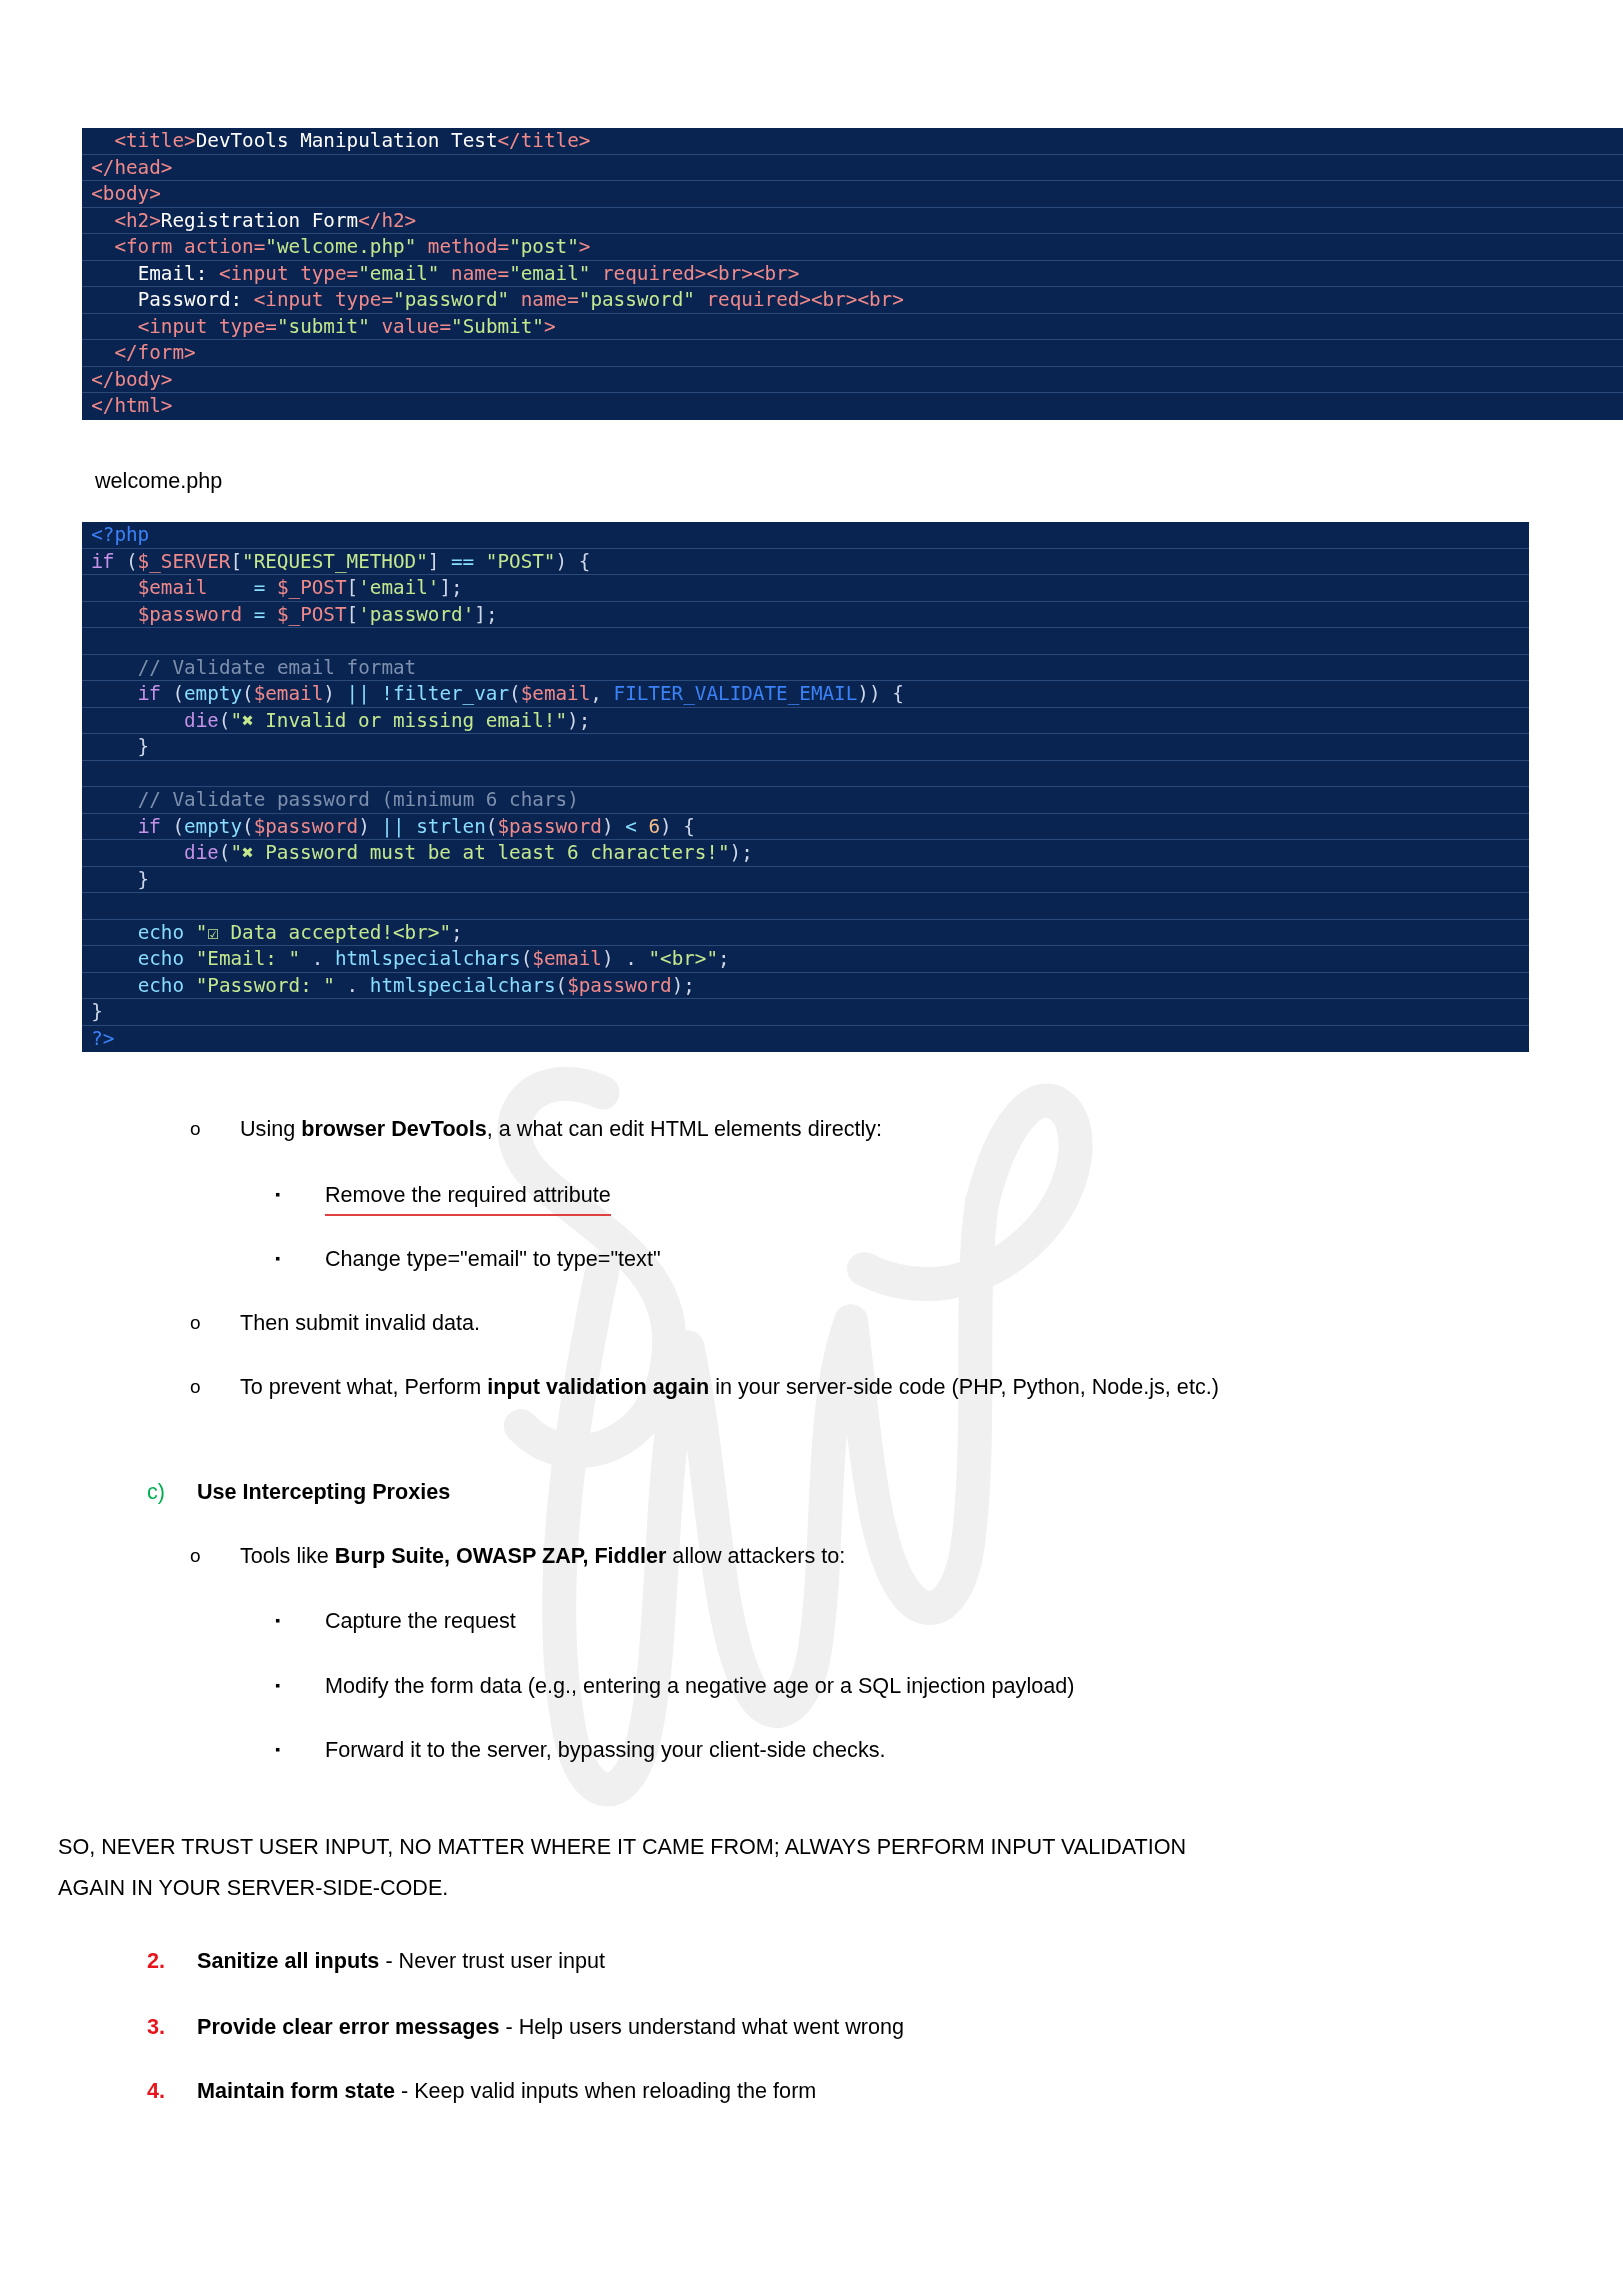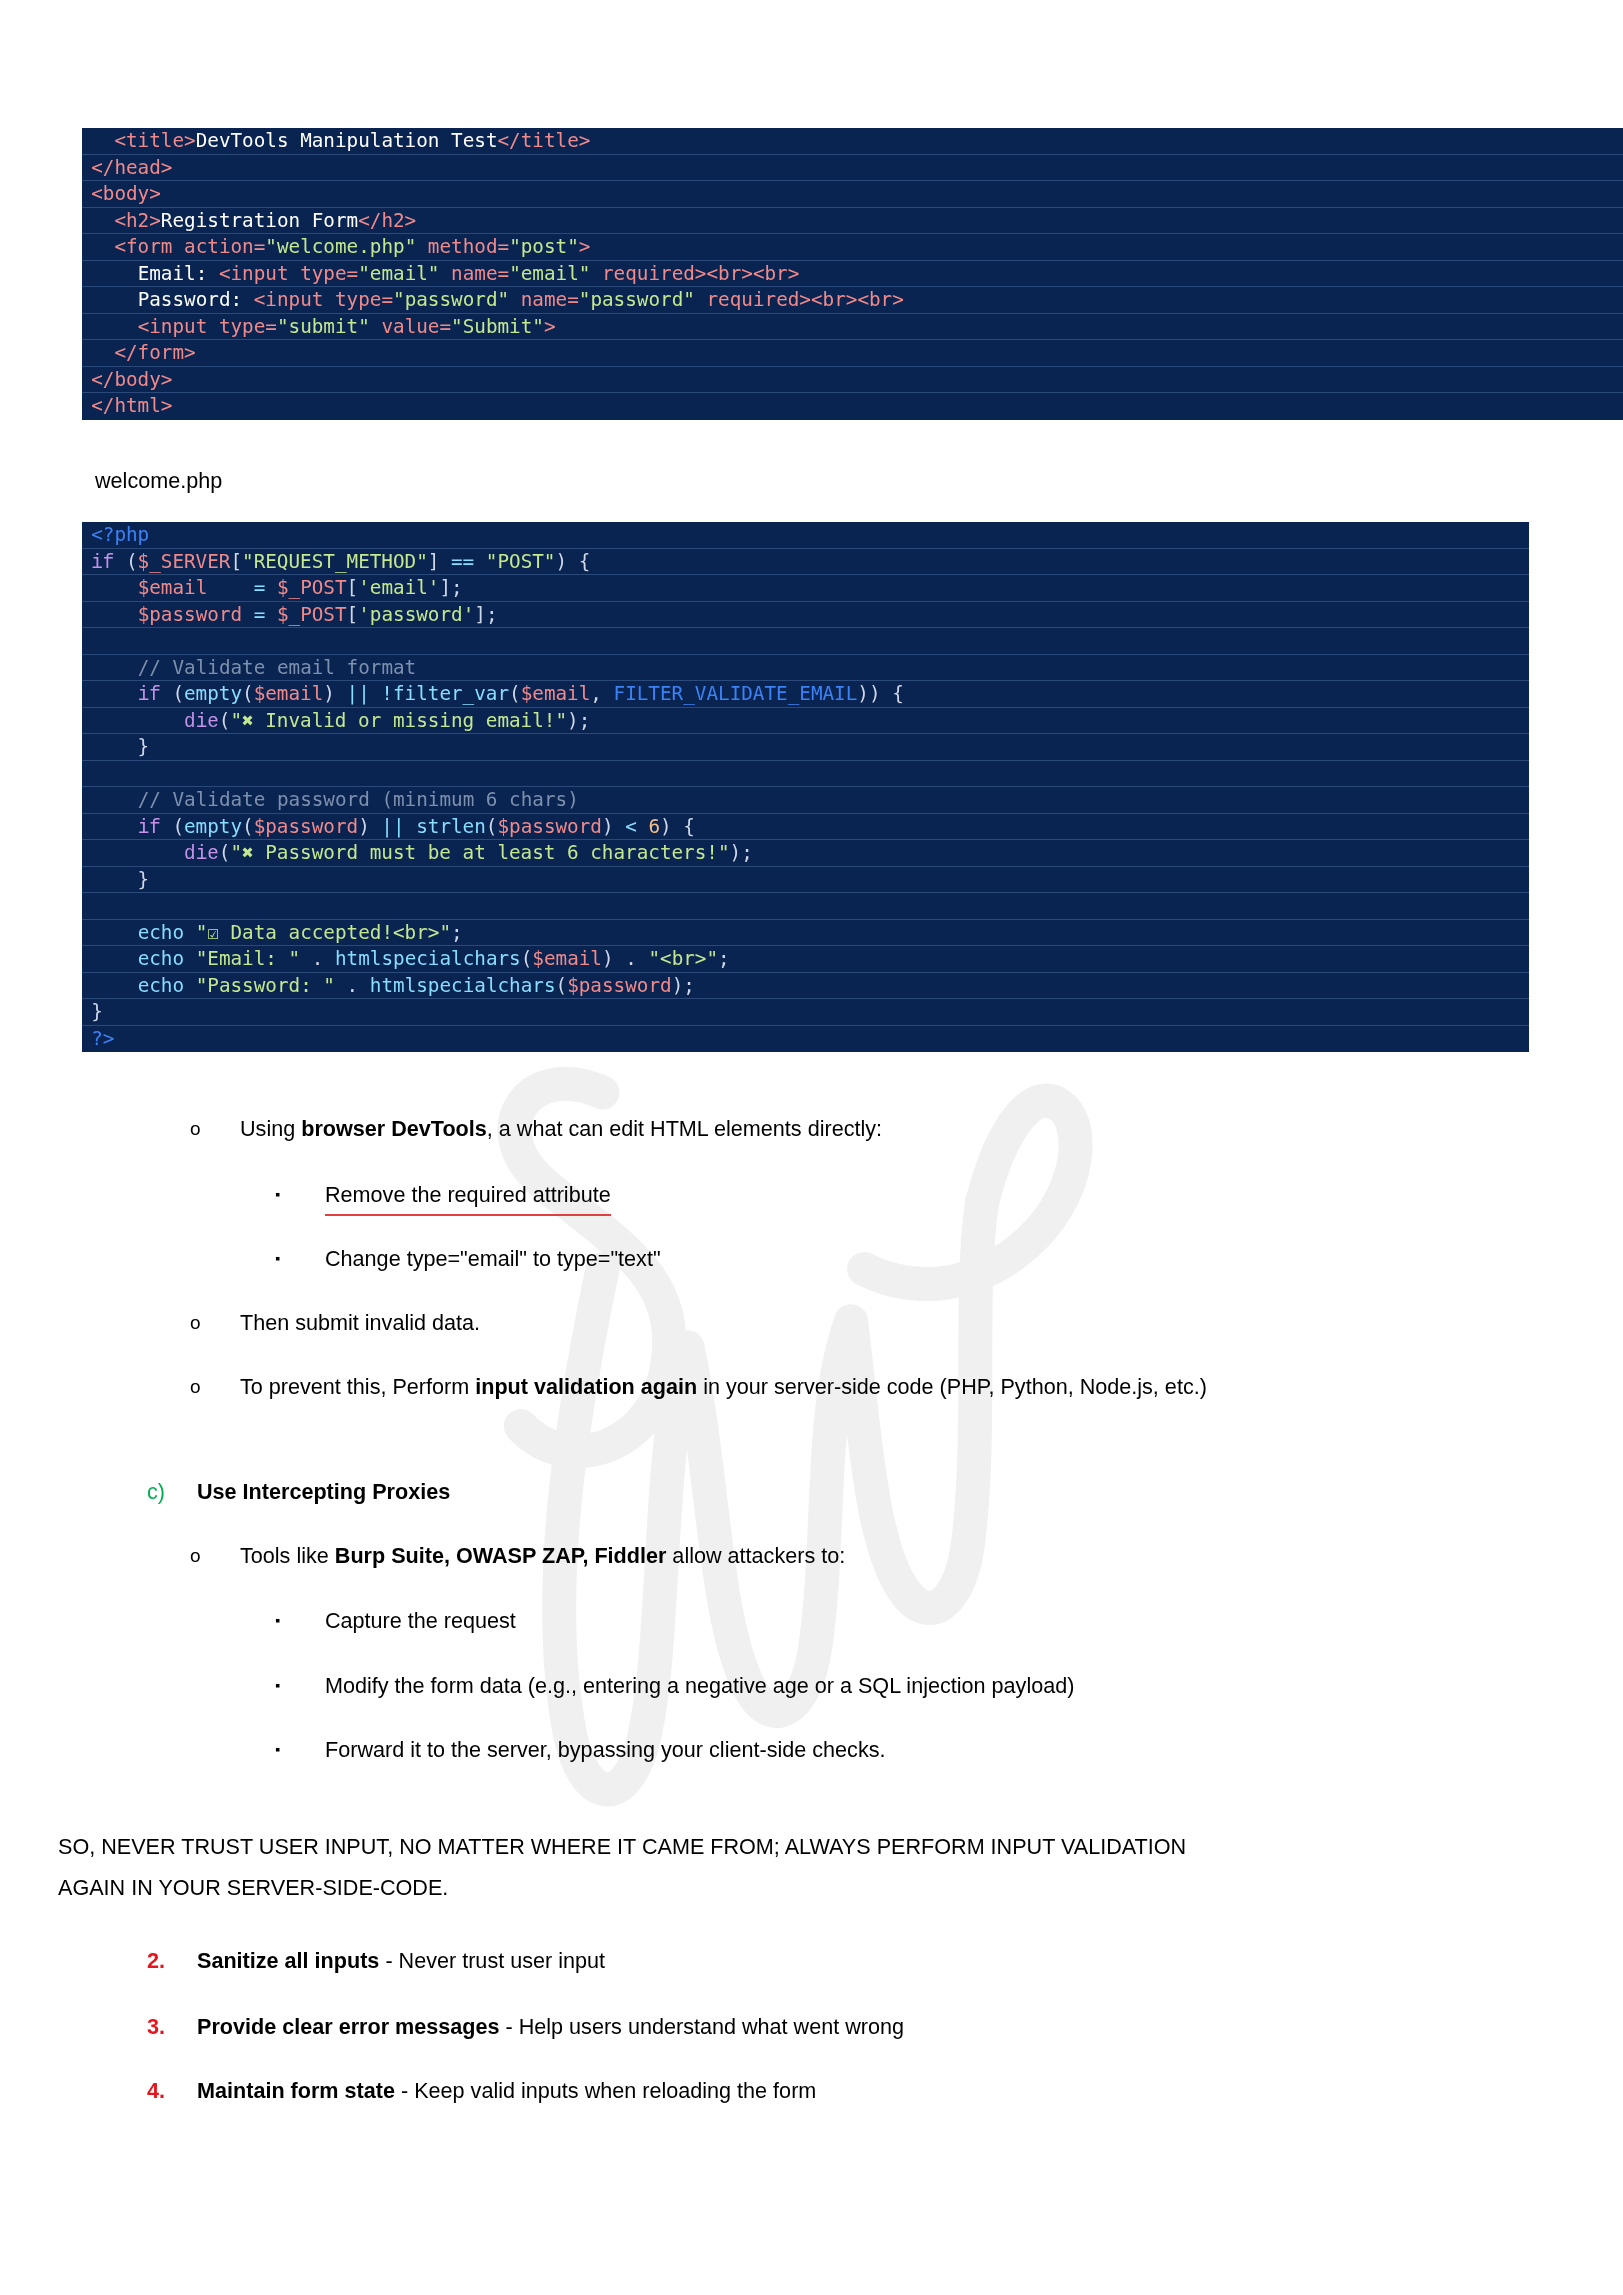--- a/index.html
+++ b/index.html
@@ -208,21 +208,21 @@
     <span class="row-text">Change type="email" to type="text"</span>
   </div>
 
   <div class="list-row" style="left:190px; top:1306px; width:1348px;">
     <span class="marker marker-o">o</span>
     <span class="row-text">Then submit invalid data.</span>
   </div>
 
   <div class="list-row" style="left:190px; top:1370px; width:1387px;">
     <span class="marker marker-o">o</span>
-    <span class="row-text"><span>To prevent this, Perform </span><b>input validation again</b><span> in your server-side code (PHP, Python, Node.js, etc.)</span></span>
+    <span class="row-text"><span>To prevent what, Perform </span><b>input validation again</b><span> in your server-side code (PHP, Python, Node.js, etc.)</span></span>
   </div>
 
   <div class="list-row" style="left:147px; top:1475px; width:1387px;">
     <span class="marker marker-alpha">c)</span>
     <span class="row-text bold">Use Intercepting Proxies</span>
   </div>
 
   <div class="list-row" style="left:190px; top:1539px; width:1348px;">
     <span class="marker marker-o">o</span>
     <span class="row-text"><span>Tools like </span><b>Burp Suite, OWASP ZAP, Fiddler</b><span> allow attackers to:</span></span>

